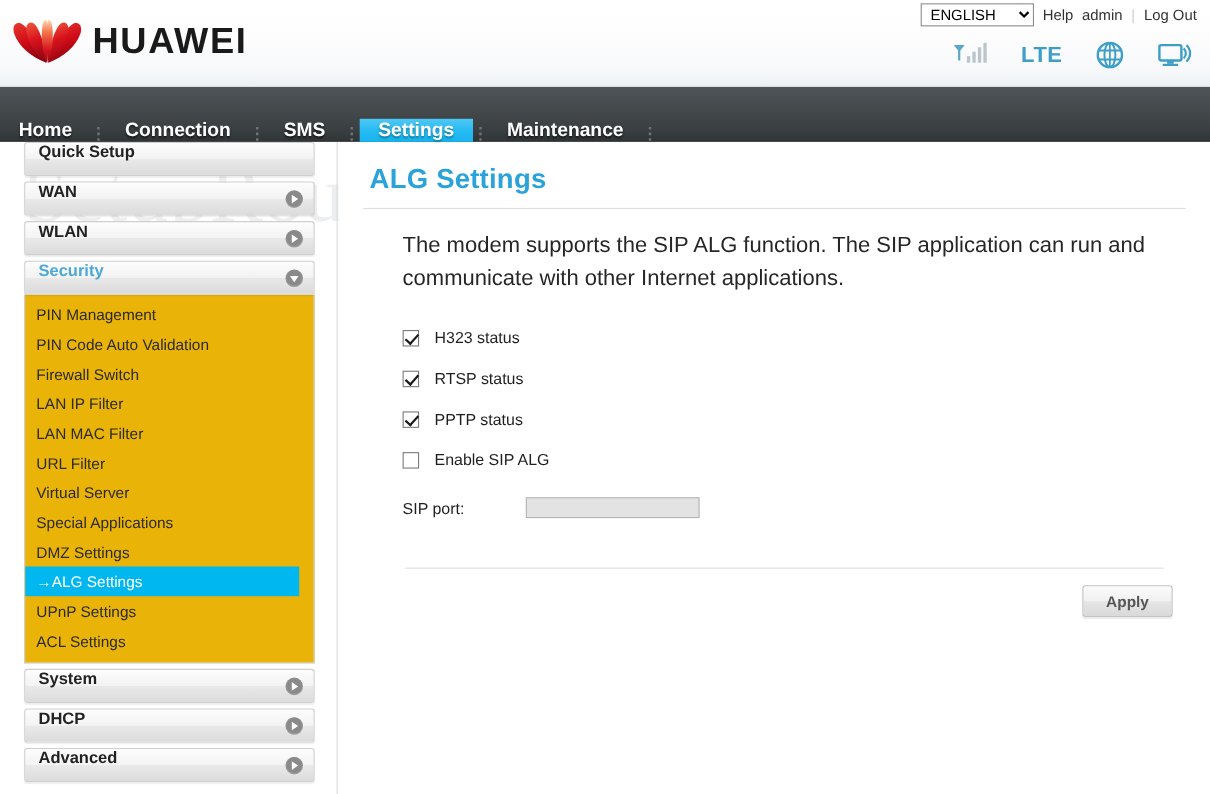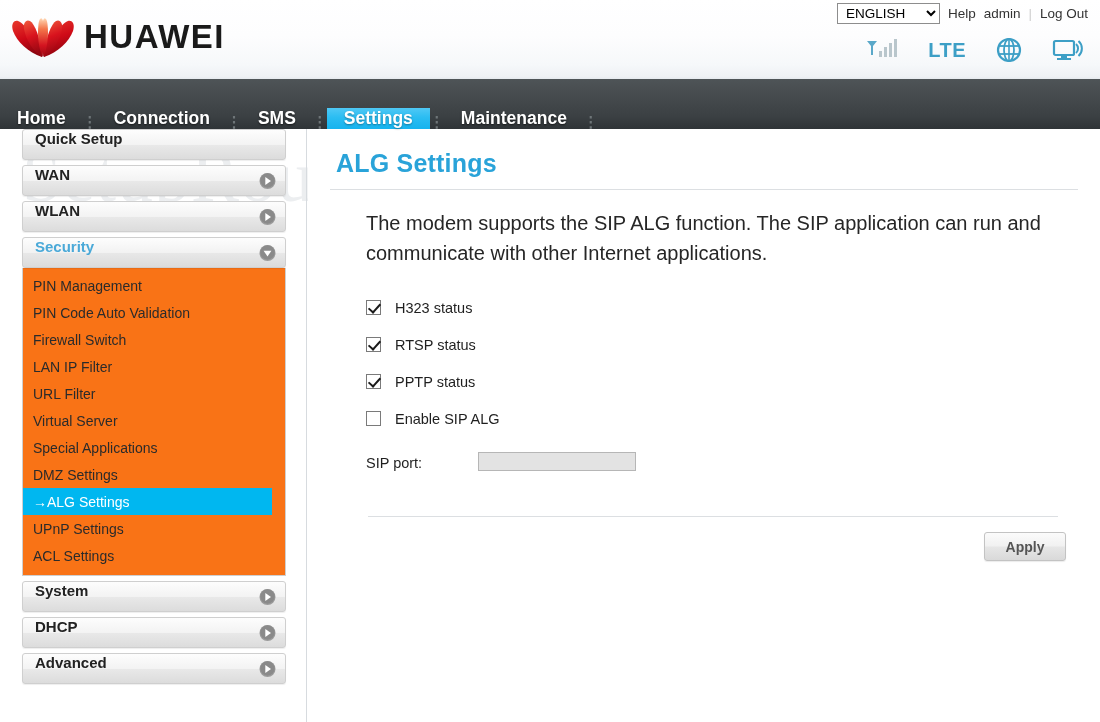--- a/index.html
+++ b/index.html
@@ -141,21 +141,21 @@
     color: #4aa9d8;
     margin-bottom: 0;
     background: linear-gradient(to bottom, #fdfdfd 0%, #f2f2f2 50%, #e8e8e8 51%, #dbdbdb 100%);
   }
   .side-head .arrow {
     position: absolute; right: 9px; top: 50%;
     transform: translateY(-50%);
     width: 17px; height: 17px;
   }
   .side-sub {
-    background: #f97316;
+    background: #eab308;
     border-left: 1px solid #cfcfcf;
     border-right: 1px solid #cfcfcf;
     border-bottom: 1px solid #cfcfcf;
     padding: 4px 13px 6px 0;
     margin-bottom: 5px;
   }
   .side-sub-item {
     height: 27px;
     display: flex; align-items: center;
     padding-left: 10px;
@@ -379,20 +379,21 @@
                 <circle cx="8.5" cy="8.5" r="8" fill="#9b9b9b"></circle>
                 <circle cx="8.5" cy="8" r="7.2" fill="#8a8a8a"></circle>
                 <polygon points="6.3,4.6 12,8.5 6.3,12.4" fill="#ffffff" transform="rotate(90 8.5 8.5)"></polygon>
               </svg></span>
           </div>
           <div class="side-sub">
             <div class="side-sub-item">PIN Management</div>
             <div class="side-sub-item">PIN Code Auto Validation</div>
             <div class="side-sub-item">Firewall Switch</div>
             <div class="side-sub-item">LAN IP Filter</div>
+            <div class="side-sub-item">LAN MAC Filter</div>
             <div class="side-sub-item">URL Filter</div>
             <div class="side-sub-item">Virtual Server</div>
             <div class="side-sub-item">Special Applications</div>
             <div class="side-sub-item">DMZ Settings</div>
             <div class="side-sub-item selected">→ALG Settings</div>
             <div class="side-sub-item">UPnP Settings</div>
             <div class="side-sub-item">ACL Settings</div>
           </div>
         </div>
         <div class="side-group">

